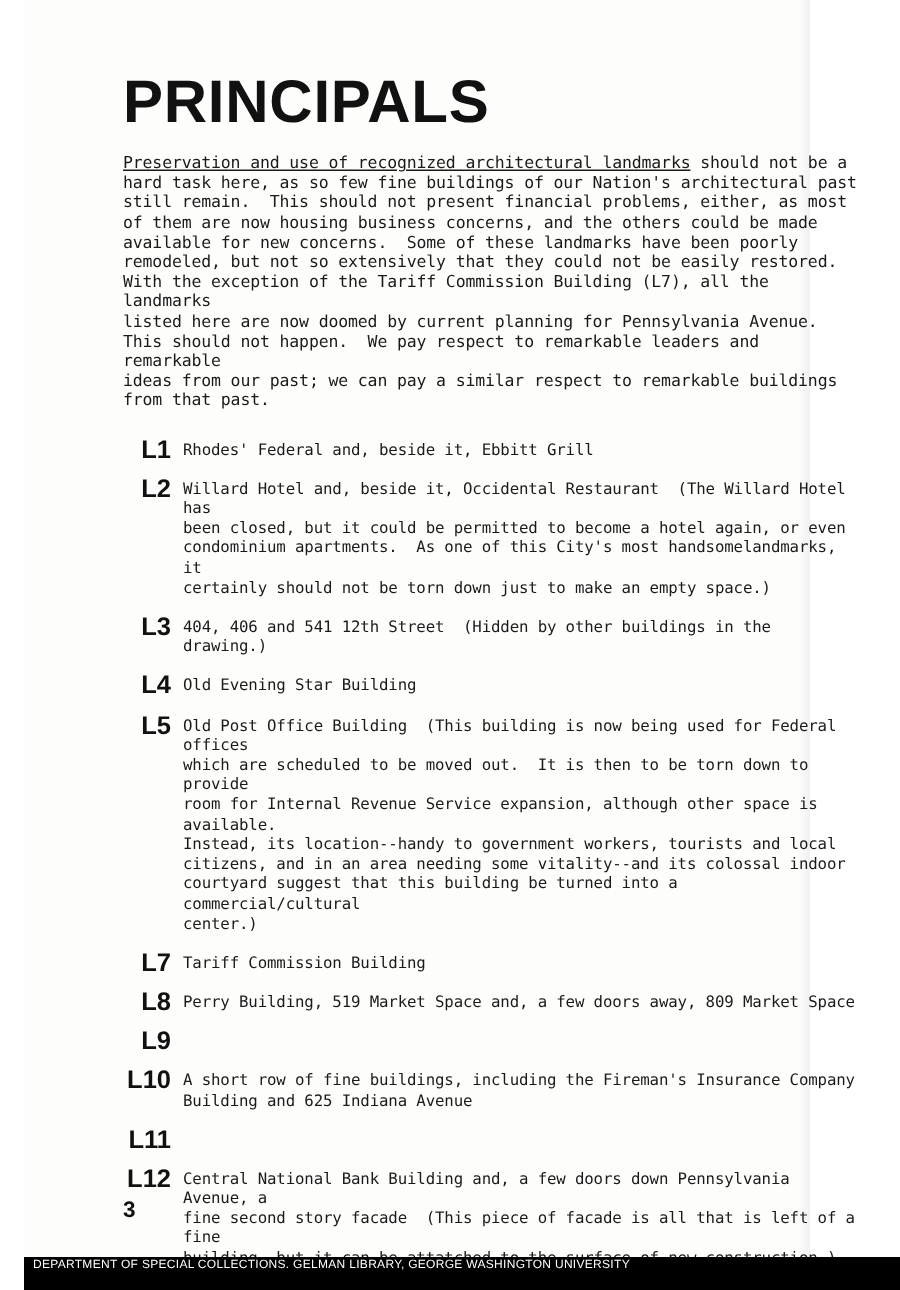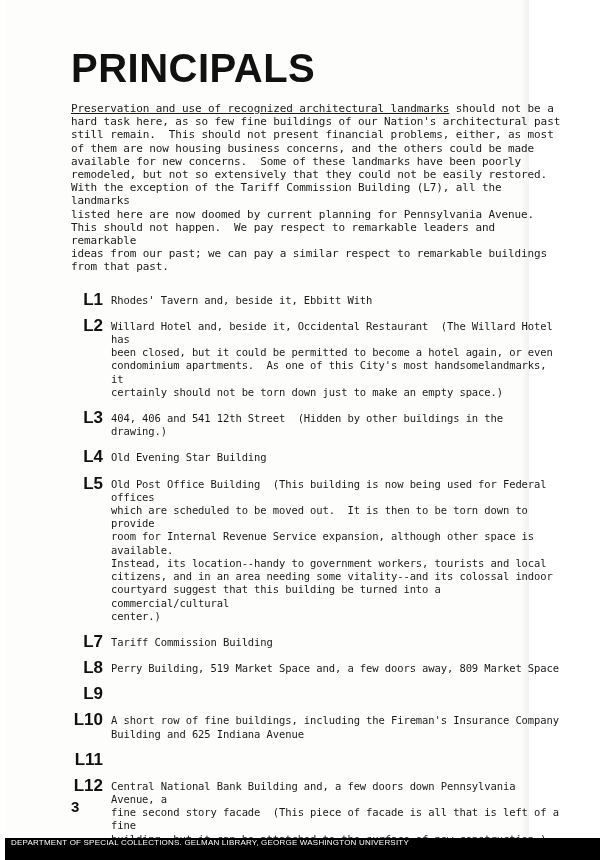--- a/index.html
+++ b/index.html
@@ -10,21 +10,21 @@
     width: 600px;
     height: 860px;
     background: #ffffff;
     font-family: "DejaVu Sans Mono", monospace;
     color: #000000;
     position: relative;
     overflow: hidden;
   }
   .page {
     position: absolute;
-    left: 5px; top: 0;
+    left: 16px; top: 0;
     width: 524px;
     height: 860px;
     background: #fdfdfb;
   }
   .content {
     position: absolute;
     left: 66px;
     top: 48px;
     width: 490px;
   }
@@ -129,21 +129,21 @@
 With the exception of the Tariff Commission Building (L7), all the landmarks
 listed here are now doomed by current planning for Pennsylvania Avenue.
 This should not happen.  We pay respect to remarkable leaders and remarkable
 ideas from our past; we can pay a similar respect to remarkable buildings
 from that past.</span></p>
 
     <div class="entries">
 
       <div class="entry">
         <div class="entry-label">L1</div>
-        <div class="entry-text">Rhodes' Tavern and, beside it, Ebbitt With</div>
+        <div class="entry-text">Rhodes' Federal and, beside it, Ebbitt Grill</div>
       </div>
 
       <div class="entry">
         <div class="entry-label">L2</div>
         <div class="entry-text">Willard Hotel and, beside it, Occidental Restaurant  (The Willard Hotel has
 been closed, but it could be permitted to become a hotel again, or even
 condominium apartments.  As one of this City's most handsomelandmarks, it
 certainly should not be torn down just to make an empty space.)</div>
       </div>
 

